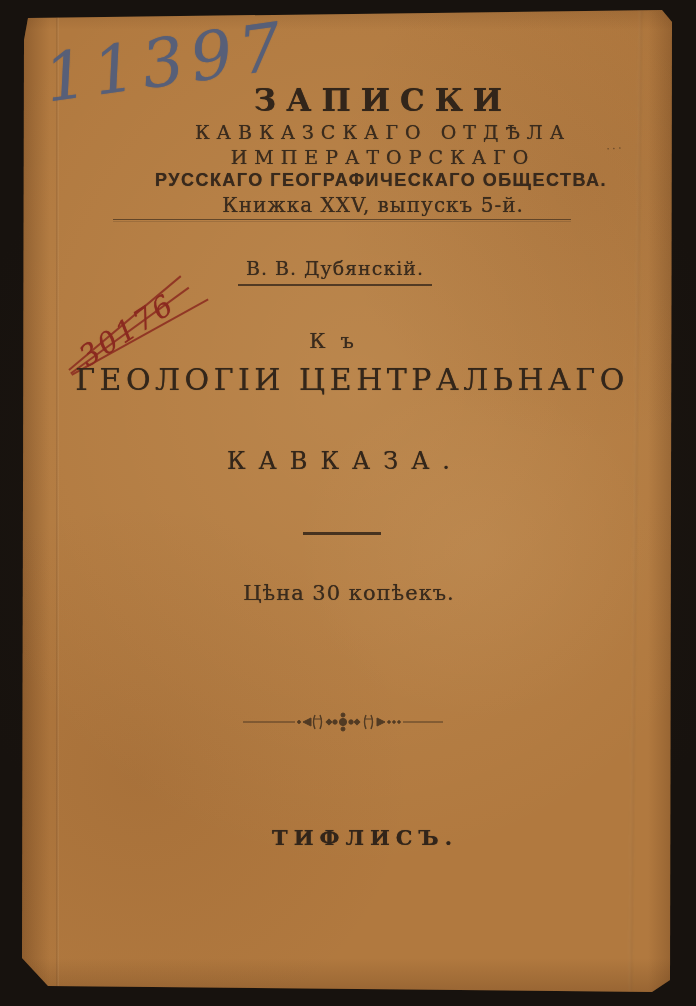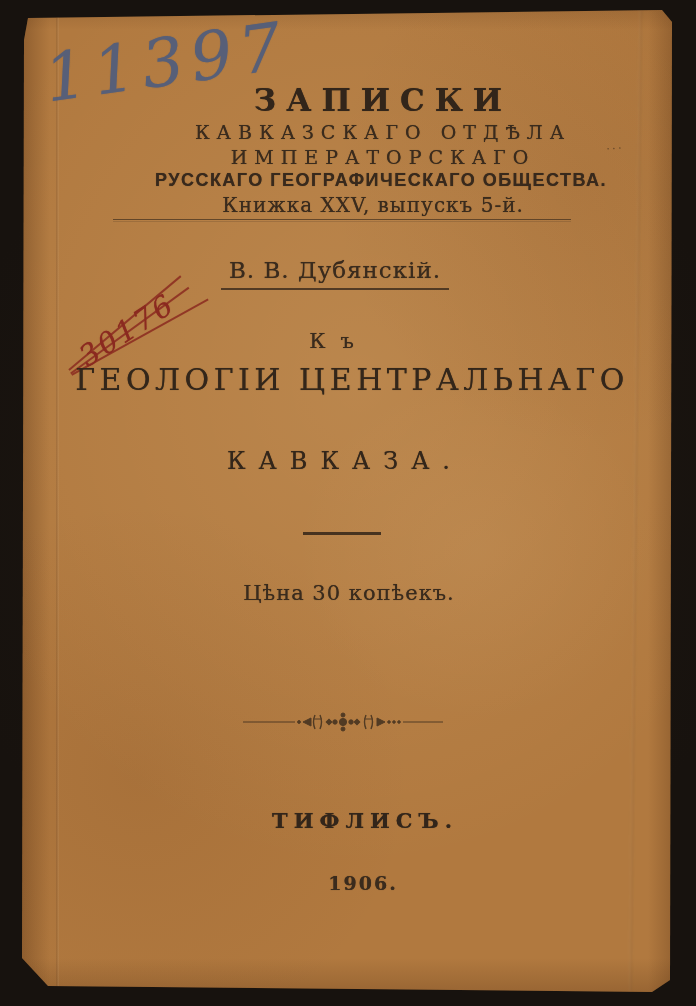--- a/index.html
+++ b/index.html
@@ -34,32 +34,32 @@
         text-shadow:0 0 .7px rgba(58,43,29,.85);}
 
   
   .t-zapiski{top:72px;font-size:31px;font-weight:bold;letter-spacing:10px;transform:translateX(36px);color:#32251a;}
   .t-org1{top:111px;font-size:19px;letter-spacing:7px;transform:translateX(36px);}
   .t-org2{top:136px;font-size:19px;letter-spacing:7px;transform:translateX(36px);}
   .t-org3{top:160px;font-family:"Liberation Sans", sans-serif;font-weight:bold;font-size:18px;letter-spacing:1.5px;transform:translateX(34px);color:#38291c;}
   .t-issue{top:183px;font-size:20px;letter-spacing:1px;transform:translateX(26px);}
   .rule-top{position:absolute;top:209px;left:91px;width:458px;height:1px;background:rgba(56,40,26,.65);box-shadow:0 2px 0 rgba(56,40,26,.18);}
 
-  .t-author{top:247px;font-size:23px;letter-spacing:1px;transform:translateX(-12px);}
+  .t-author{top:247px;font-size:19px;letter-spacing:1px;transform:translateX(-12px);}
   .t-author span{display:inline-block;border-bottom:2px solid rgba(56,40,26,.8);padding:0 8px 5px;}
 
   .t-prefix{top:319px;font-size:21px;letter-spacing:15px;transform:translateX(-8px);}
   .t-title1{top:352px;font-size:30px;letter-spacing:4.5px;transform:translateX(5px);color:#33261a;}
   .t-title2{top:437px;font-size:24px;letter-spacing:13px;transform:translateX(-2px);color:#33261a;}
   .rule-short{position:absolute;top:522px;left:281px;width:78px;height:3px;background:rgba(50,36,23,.85);}
   .t-price{top:571px;font-size:21px;letter-spacing:1px;transform:translateX(2px);}
 
   .ornament{position:absolute;top:700px;left:221px;width:200px;height:24px;opacity:.8;}
 
-  .t-city{top:798px;font-size:21px;font-weight:bold;letter-spacing:6px;transform:translateX(18px);color:#32251a;}
+  .t-city{top:815px;font-size:21px;font-weight:bold;letter-spacing:6px;transform:translateX(18px);color:#32251a;}
   .t-printer{top:842px;font-size:15px;letter-spacing:.8px;word-spacing:3px;transform:translateX(13px);}
   .t-year{top:862px;font-size:19px;font-weight:bold;letter-spacing:2px;transform:translateX(16px);}
 
   
   .hand-blue{
     position:absolute;left:22px;top:14px;
     font-family:"DejaVu Serif", serif;font-style:italic;
     font-size:66px;letter-spacing:7px;color:#4b5c80;opacity:.88;
     transform:rotate(-8deg);text-shadow:0 0 1px rgba(70,86,120,.6);
   }
@@ -135,15 +135,14 @@
         <line x1="121" y1="9" x2="130" y2="9" stroke-width="1"></line>
         <path d="M134 12 l8 -4 v8 z" transform="rotate(180 138 12)"></path>
         <circle cx="146" cy="12" r="1.3"></circle>
         <circle cx="151" cy="12" r="1.3"></circle>
         <circle cx="156" cy="12" r="1.3"></circle>
         <line x1="160" y1="12" x2="200" y2="12" stroke-width="1"></line>
       </g>
     </svg>
 
     <div class="line t-city">ТИФЛИСЪ.</div>
-    <div class="line t-year">1906.</div>
   </div>
 </div>
 
 </body></html>

